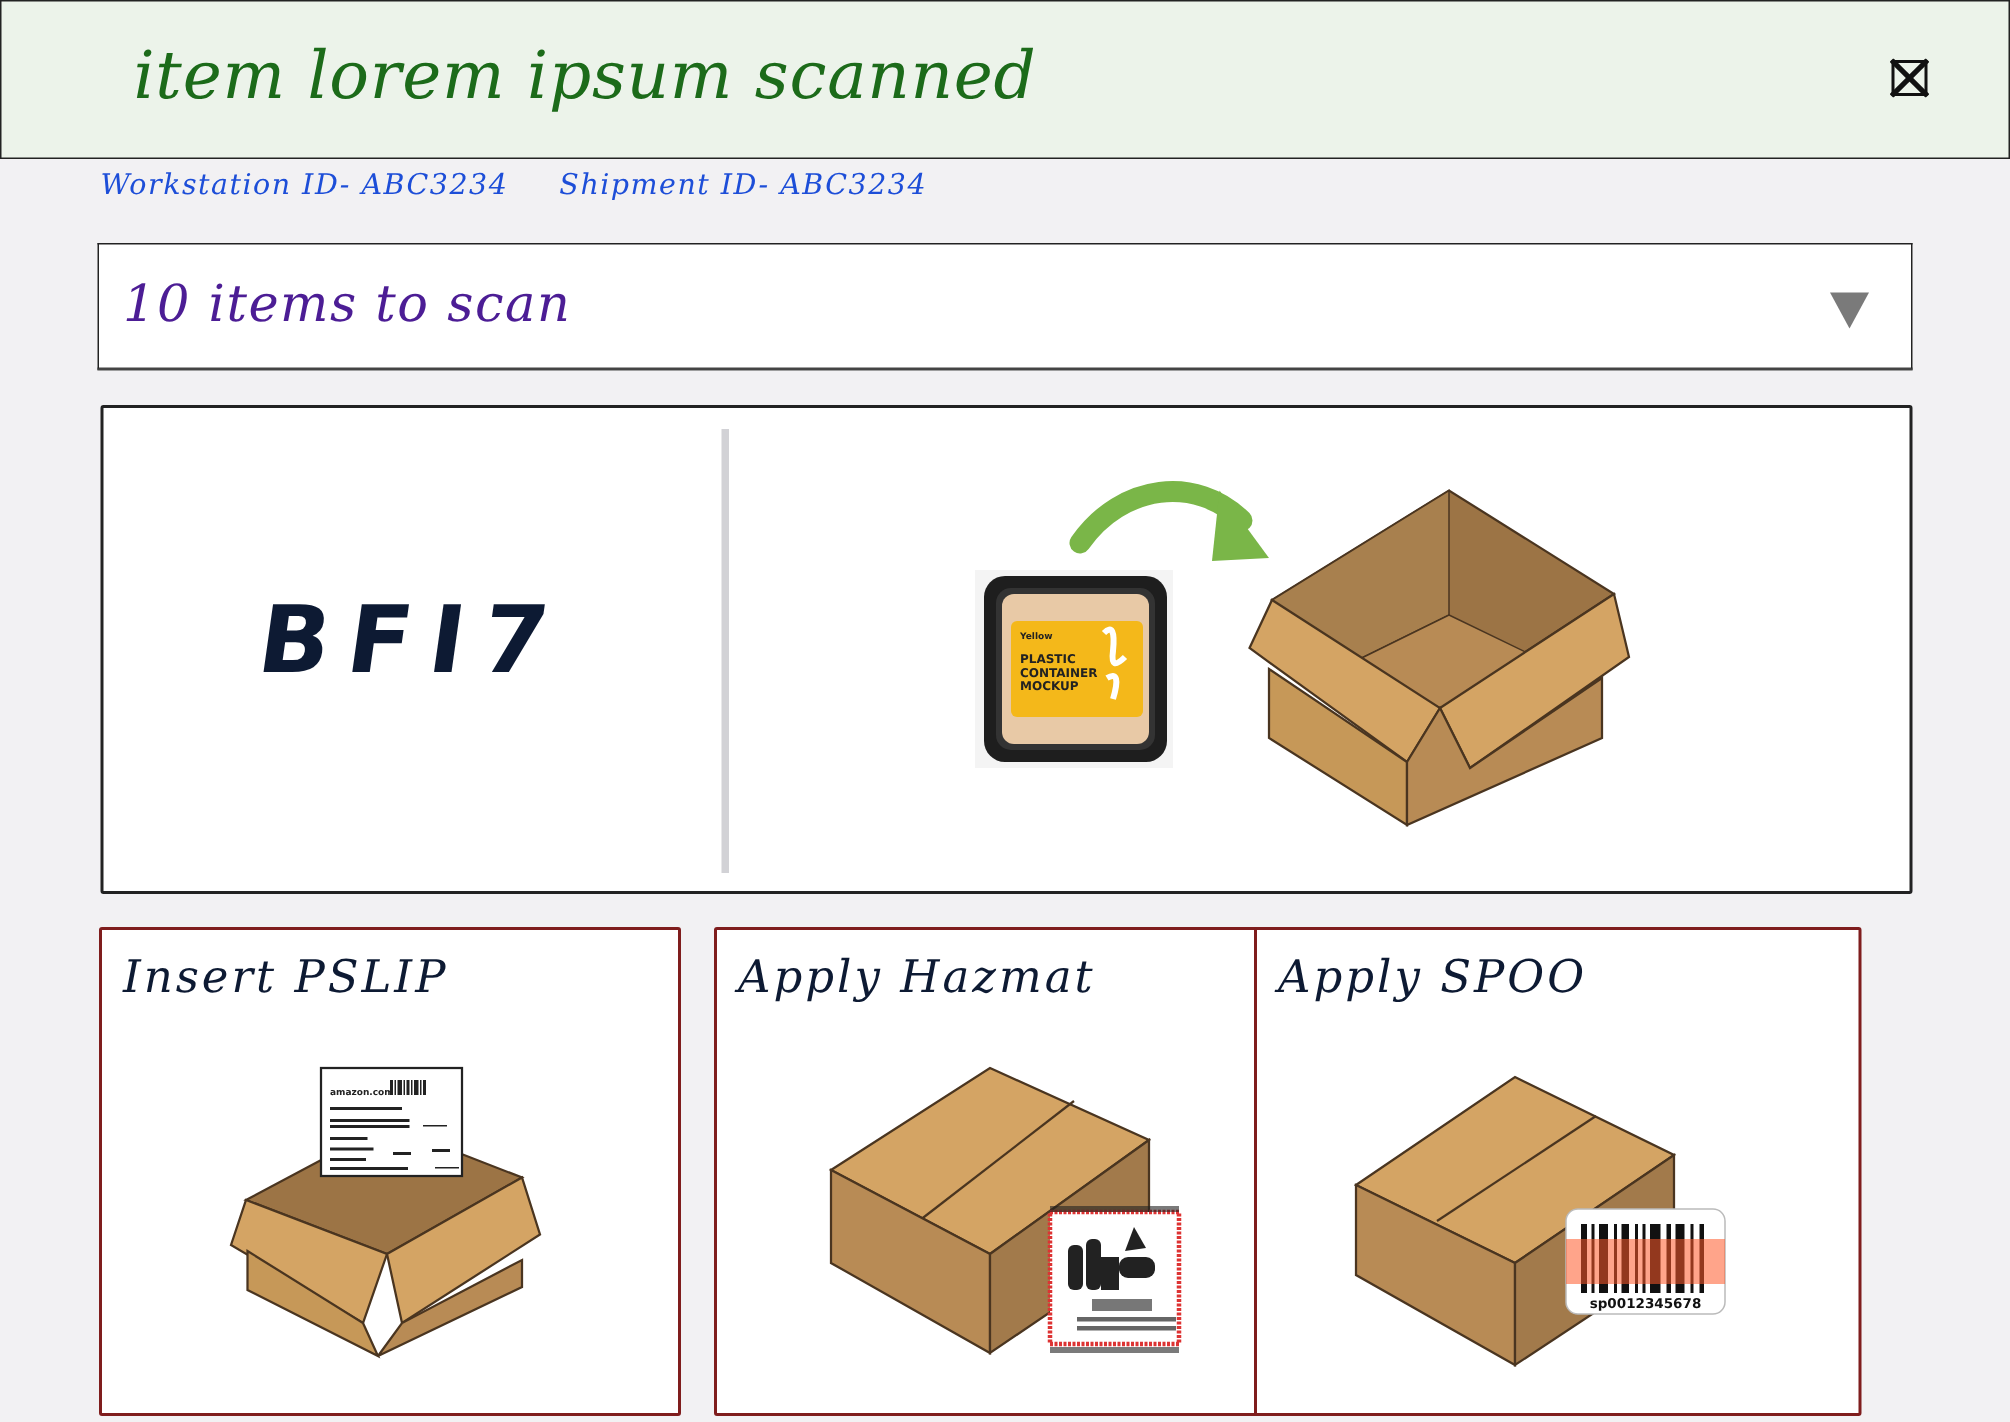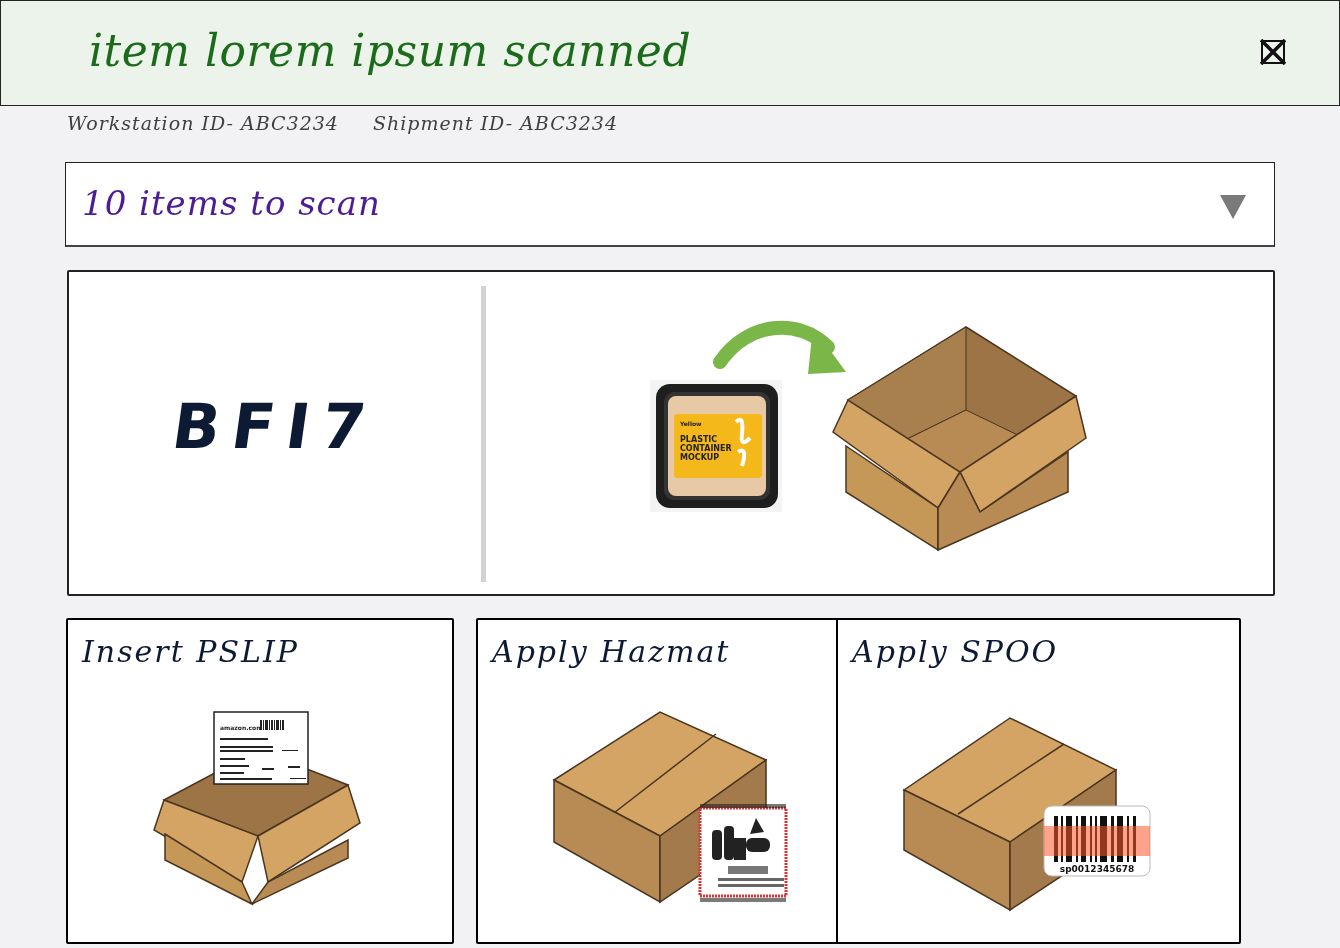--- a/index.html
+++ b/index.html
@@ -21,21 +21,21 @@
     position: absolute; left: 88px; top: 24px;
     font-size: 44px; color: #1c6b1a; letter-spacing: 0.5px;
   }
   .toast-close {
     position: absolute; left: 1259px; top: 38px; width: 24px; height: 24px;
     cursor: pointer;
   }
 
   
   .ids {
-    position: absolute; left: 67px; top: 112px; font-size: 19px; color: #404040;
+    position: absolute; left: 67px; top: 112px; font-size: 19px; color: #1d4ed8;
     display: flex; gap: 34px; letter-spacing: 1px;
   }
 
   
   .dropdown {
     position: absolute; left: 65px; top: 162px; width: 1208px; height: 82px;
     background: #fff; border: 1px solid #222; border-bottom: 2px solid #444;
     cursor: pointer;
   }
   .dropdown-value {
@@ -61,21 +61,21 @@
   }
   .panel-divider {
     position: absolute; left: 412px; top: 14px; width: 5px; height: 296px;
     background: #d2d2d6;
   }
   .illus-main { position: absolute; left: 579px; top: 40px; }
 
   
   .card {
     position: absolute; top: 618px; width: 384px; height: 322px;
-    background: #fff; border: 2px solid #000000; border-radius: 2px;
+    background: #fff; border: 2px solid #7f1d1d; border-radius: 2px;
     cursor: pointer;
   }
   .card-title {
     position: absolute; left: 14px; top: 14px; font-size: 30px;
     color: #0d1a33; letter-spacing: 2px;
   }
   .card-illus { position: absolute; left: 0; top: 0; }
 </style>
 </head>
 <body>

